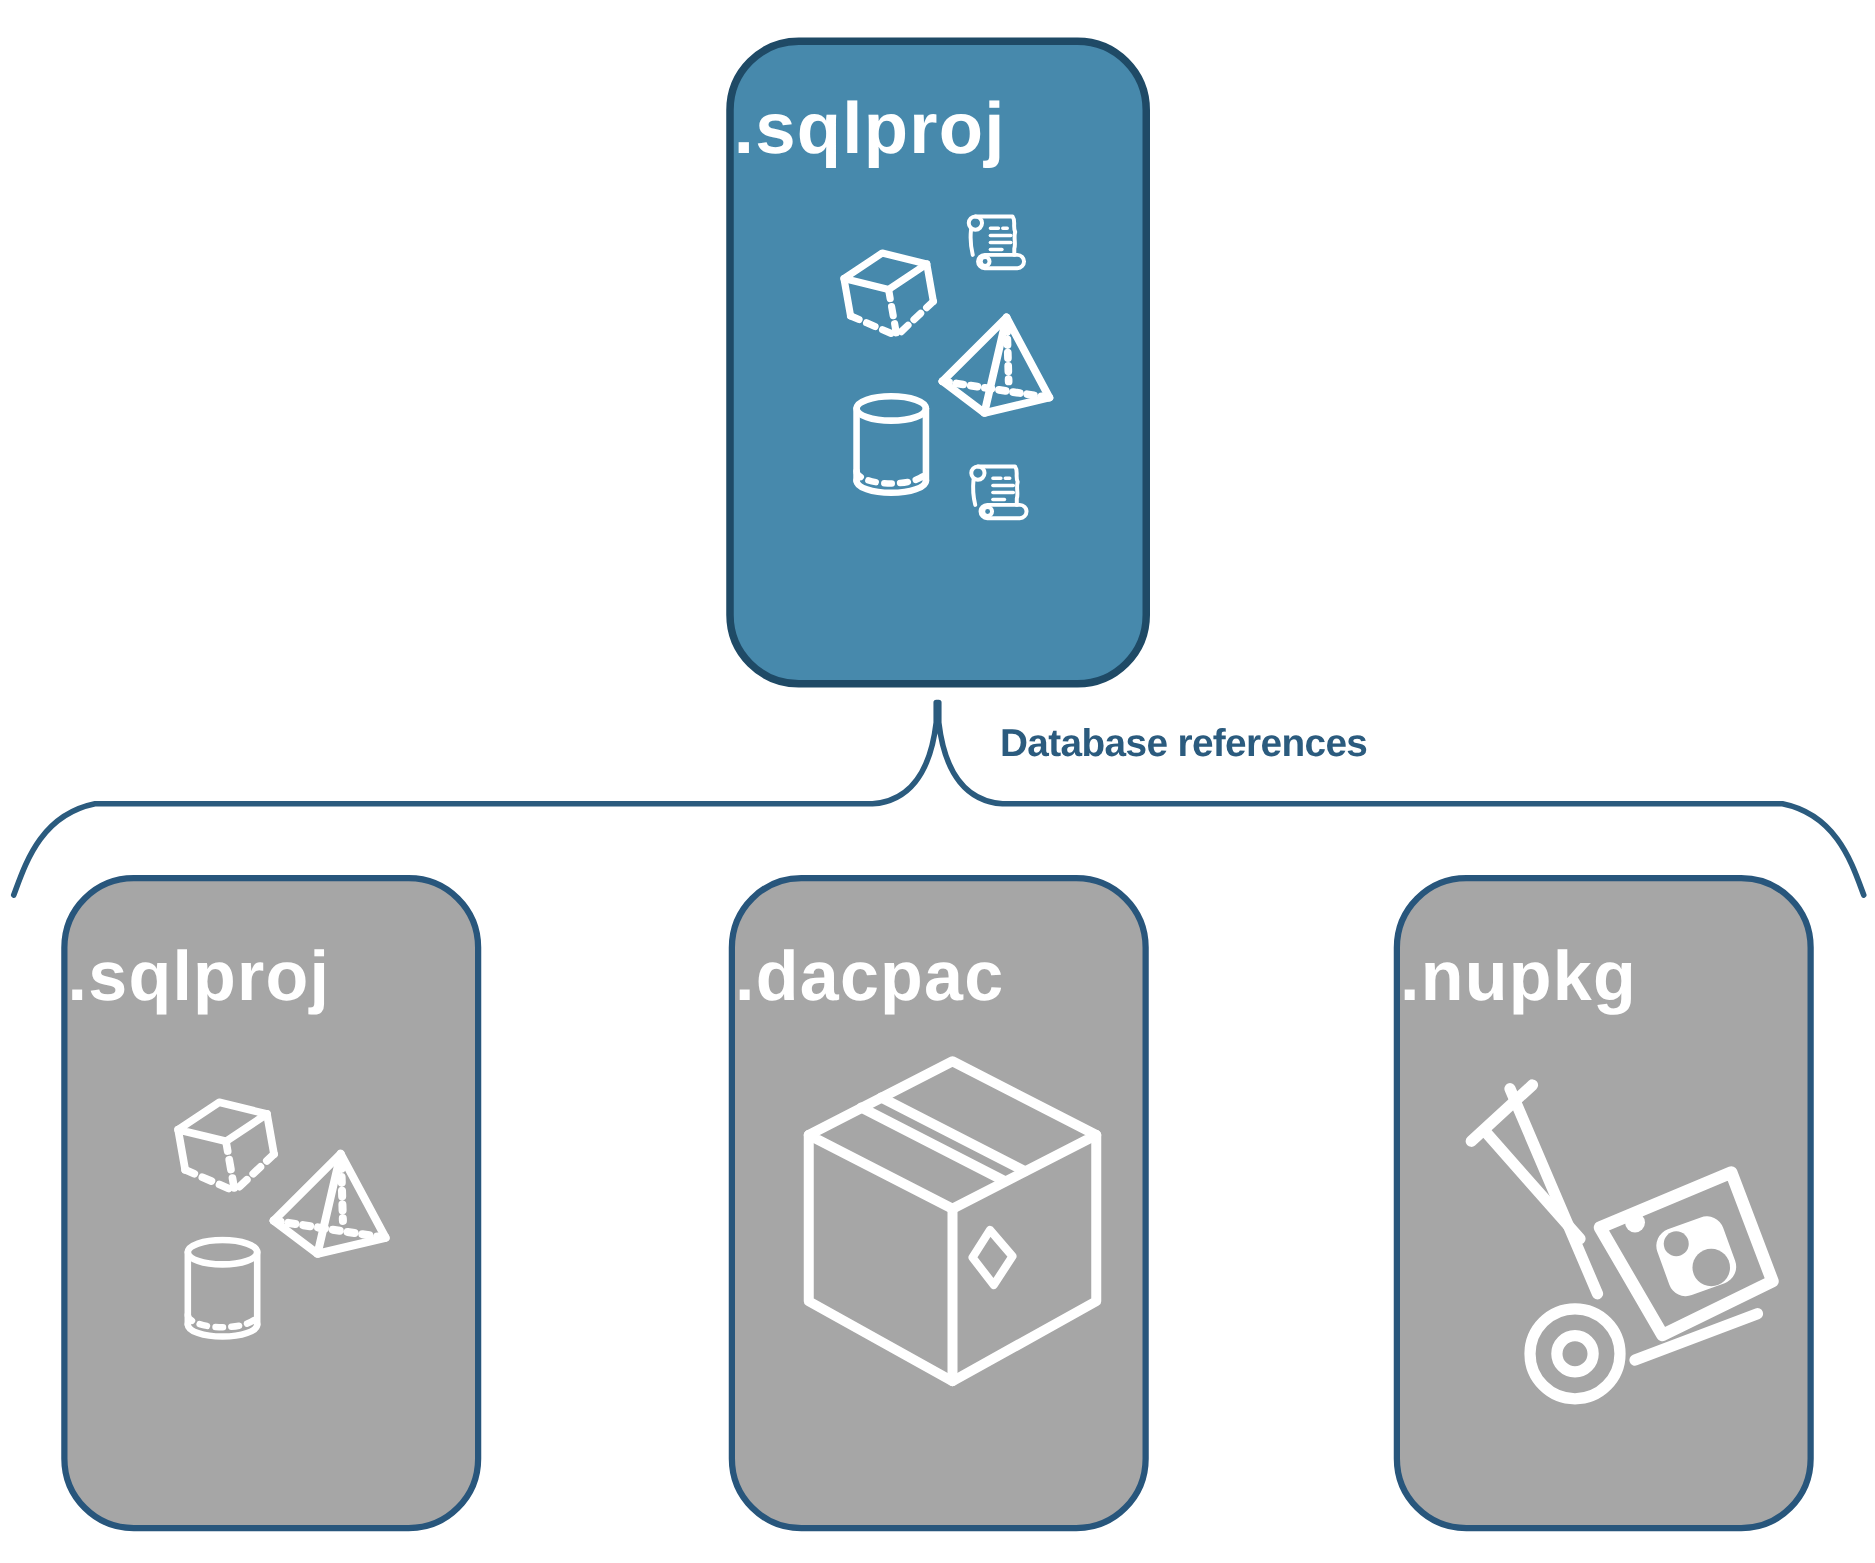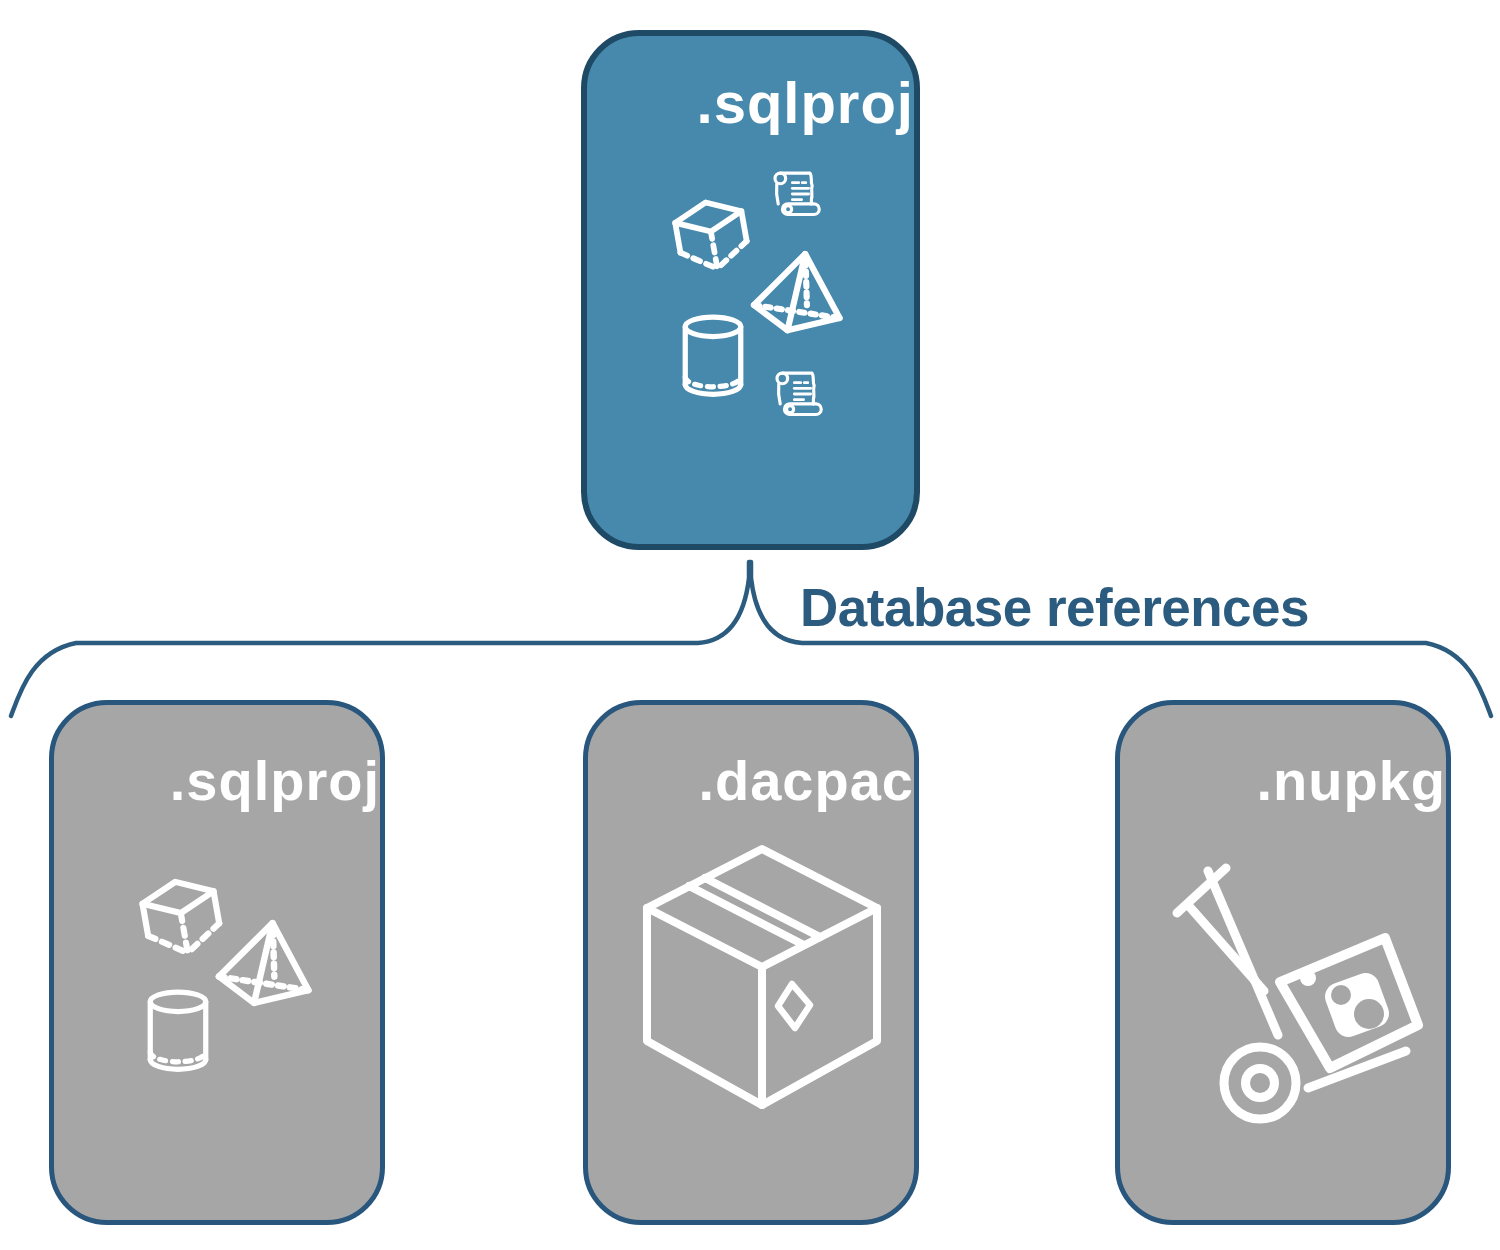--- a/index.html
+++ b/index.html
@@ -7,29 +7,29 @@
     position:relative;width:1500px;height:1250px;background:#ffffff;overflow:hidden;
     font-family:"Liberation Sans", sans-serif;
   }
   .node{position:absolute;border-radius:58px;box-sizing:border-box;}
   .node-root{left:581px;top:30px;width:339px;height:520px;background:#4789AC;border:6px solid #1F4A66;}
   .node-child{top:700px;width:336px;height:525px;background:#A6A6A6;border:5px solid #28567C;}
   #child-sqlproj{left:49px;}
   #child-dacpac{left:583px;}
   #child-nupkg{left:1115px;}
   .node-title{
-    text-align:right;color:#ffffff;font-weight:bold;font-size:58px;line-height:1;
+    text-align:left;color:#ffffff;font-weight:bold;font-size:58px;line-height:1;
     margin:0;padding-top:38px;letter-spacing:1px;
   }
   .node-child .node-title{font-size:56px;padding-top:48px;}
   .icon{position:absolute;display:block;}
   .connector-svg{position:absolute;left:0;top:0;pointer-events:none;}
   .connector-label{
     position:absolute;left:800px;top:577px;
-    font-size:53px;font-weight:bold;letter-spacing:-0.5px;color:#2B5B7E;white-space:nowrap;
+    font-size:31px;font-weight:bold;letter-spacing:-0.5px;color:#2B5B7E;white-space:nowrap;
   }
   svg{display:block;}
 </style>
 </head>
 <body>
 
 <div class="canvas">
 
   <div class="node node-root" id="root-sqlproj">
     <div class="node-title">.sqlproj</div>

